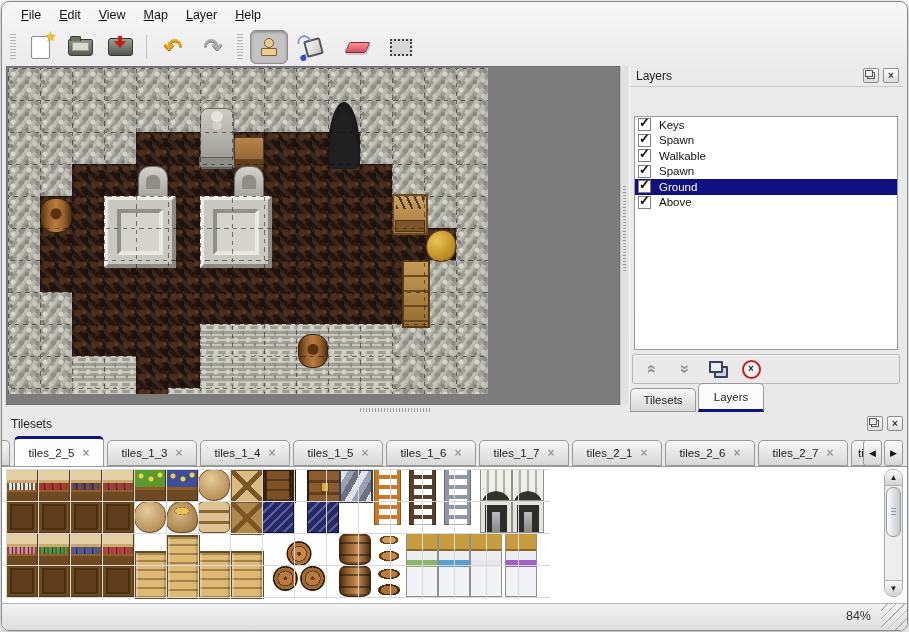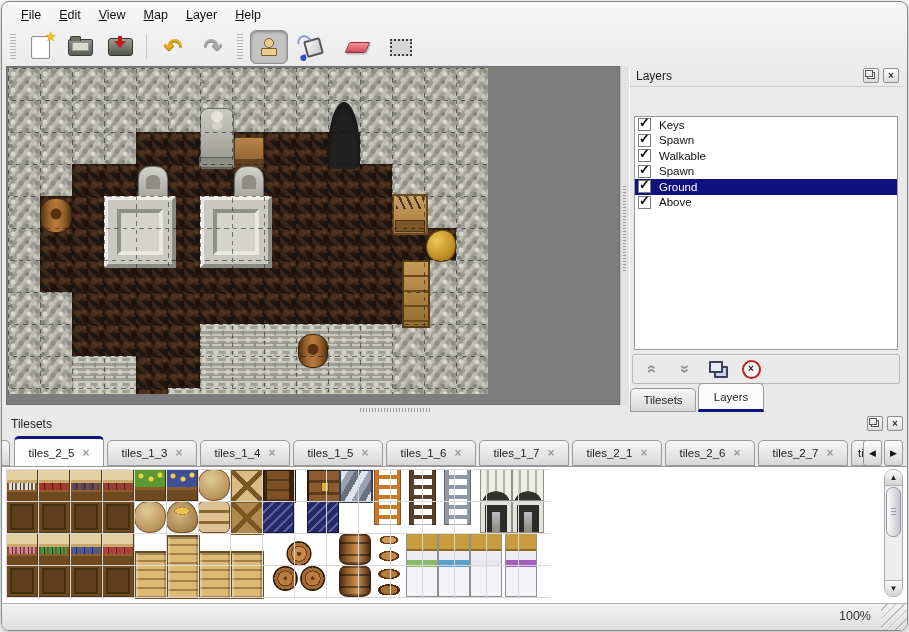--- a/index.html
+++ b/index.html
@@ -611,18 +611,18 @@
             </div>
         <div id="ps-thumb"></div>
         <div class="ps-btn" id="ps-down">
               <span>▼</span>
             </div>
       </div>
     </div>
   </div>
 
   <div id="statusbar">
-    <span id="status-zoom">100%</span>
+    <span id="status-zoom">84%</span>
     <div id="resize-grip"></div>
   </div>
 
  </div>
 </div>
 
 </body></html>

